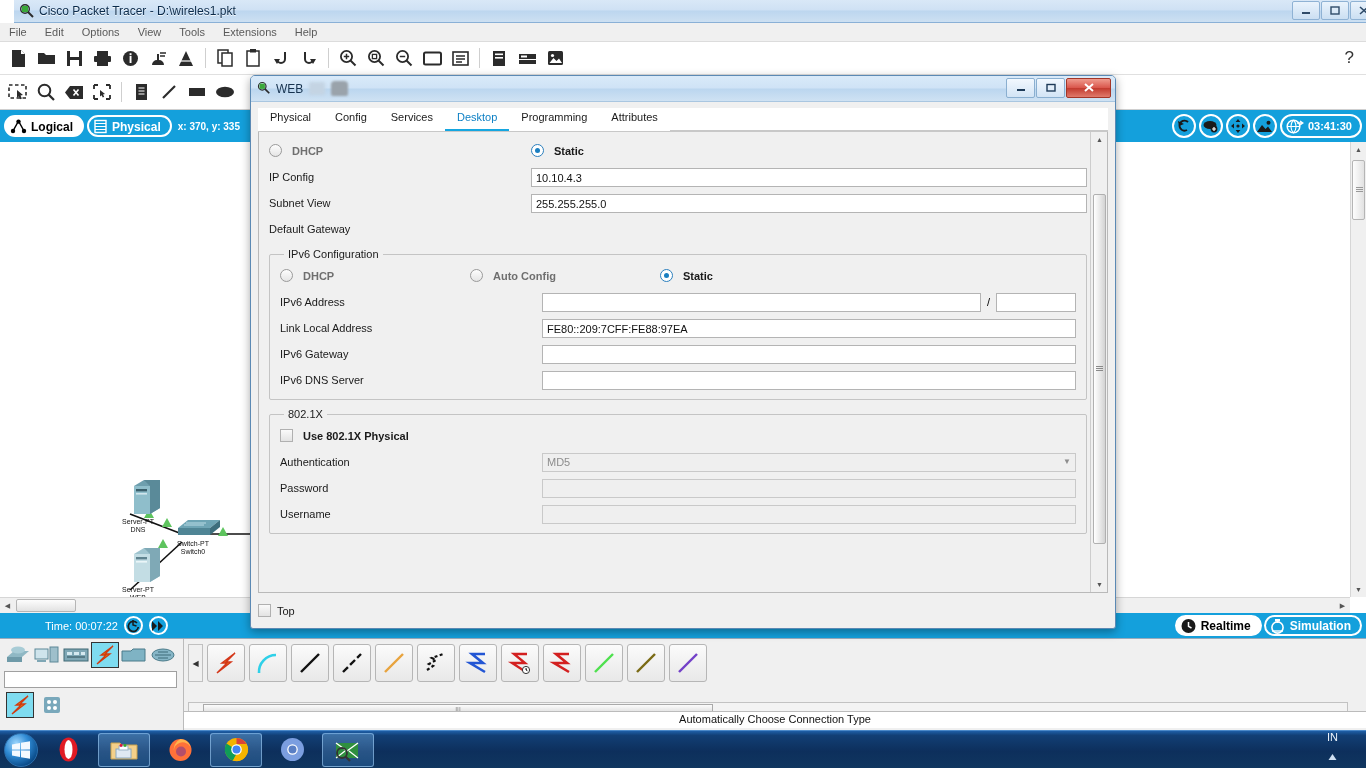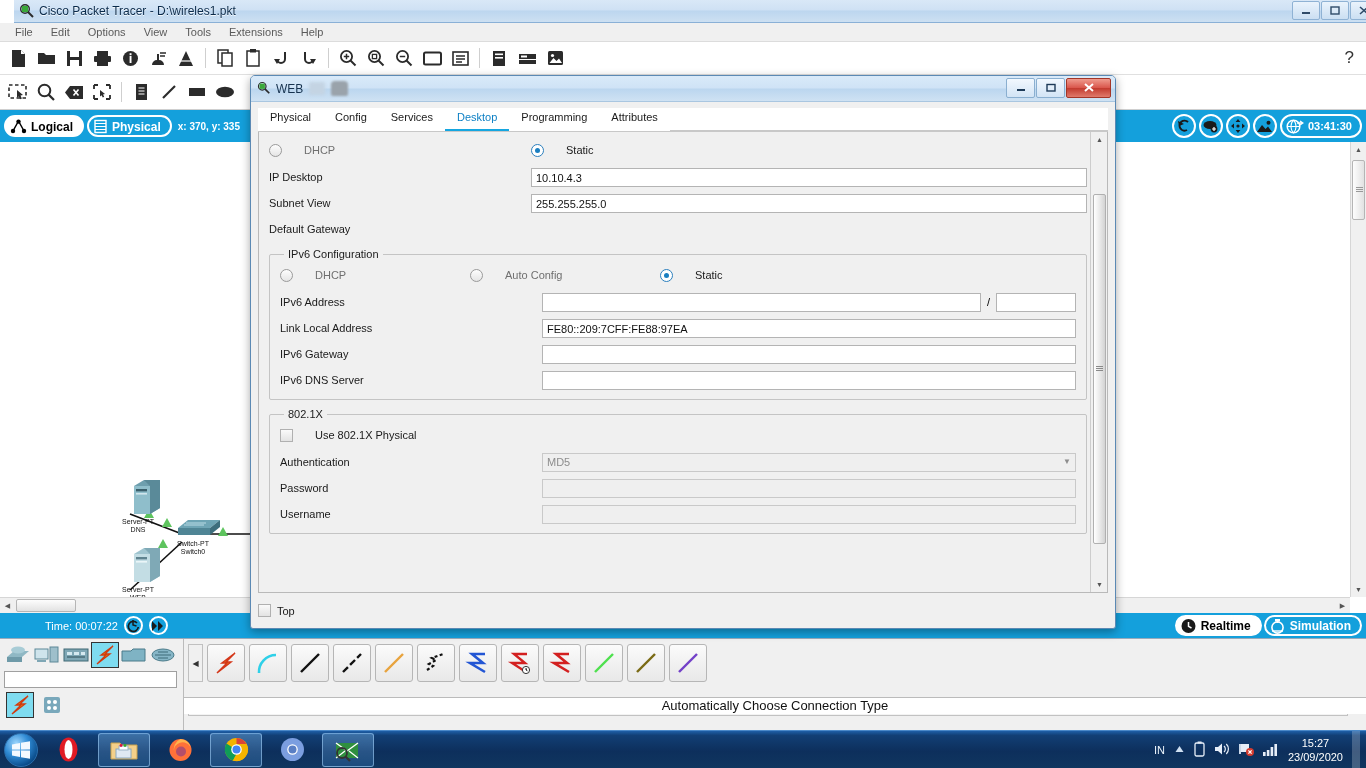--- a/index.html
+++ b/index.html
@@ -36,21 +36,21 @@
     background: linear-gradient(to bottom,#eaf3fc,#cbdff2);
     margin-left: 1px;
     display: flex; align-items: center; justify-content: center;
     color: #24405c; font-size: 11px; font-family: "Liberation Sans", sans-serif;
   }
 
   
   .menubar {
     position: absolute; top: 23px; left: 0; width: 1366px; height: 19px;
     background: #f0f0f0; border-bottom: 1px solid #dcdcdc;
-    display: flex; align-items: center; padding-left: 6px;
+    display: flex; align-items: center; padding-left: 0;
   }
   .menu-item {
     padding: 2px 9px; font-size: 11px; color: #5a5a5a; cursor: default;
   }
 
   
   .toolbar1 {
     position: absolute; top: 42px; left: 0; width: 1366px; height: 33px;
     background: #ffffff; border-bottom: 1px solid #e0e0e0;
     display: flex; align-items: center; padding-left: 4px;
@@ -181,22 +181,22 @@
   .pal-hscroll {
     position: absolute; left: 4px; bottom: 14px; width: 1160px; height: 14px;
     background: #f3f3f3; border: 1px solid #c2c2c2;
   }
   .pal-hscroll-thumb {
     position:absolute; left: 14px; top:1px; width: 510px; height: 10px;
     background: linear-gradient(to bottom,#fcfcfc,#dedede); border:1px solid #aaa;
     display:flex; align-items:center; justify-content:center; font-size:7px; color:#777;
   }
   .status-text {
-    position: absolute; bottom: 16px; left: 0; width: 100%; height: 17px;
-    text-align: center; font-size: 13px; color: #111; background: #fff;
+    position: absolute; bottom: 2px; left: 0; width: 100%; height: 17px;
+    text-align: center; font-size: 11px; color: #111; background: #fff;
     border-top: 1px solid #bbb; line-height: 15px;
   }
 
   
   .taskbar {
     position: absolute; bottom: 0; left: 0; width: 1366px; height: 38px;
     background: linear-gradient(to bottom, #1e5fa8 0%, #123f75 12%, #0d2f5c 55%, #10365f 100%);
     border-top: 1px solid #4a88c8;
     display: flex; align-items: center;
   }
@@ -207,21 +207,21 @@
     display:flex; align-items:center; justify-content:center;
   }
   .tb-app {
     width: 52px; height: 34px; margin-left: 4px; flex:none;
     display: flex; align-items: center; justify-content: center;
   }
   .tb-app.running {
     background: linear-gradient(to bottom, rgba(140,200,250,0.35), rgba(60,130,200,0.3));
     border: 1px solid rgba(170,215,255,0.55); border-radius: 3px;
   }
-  .tray { position: absolute; right: 0; top: 0; height: 38px; display: flex; align-items: center; gap: 9px; padding-right: 6px; }
+  .tray { position: absolute; right: 0; top: 0; height: 38px; display: flex; align-items: center; gap: 9px; padding-right: 6px; flex-direction: column; }
   .tray-lang { color: #e9f2fb; font-size: 11px; }
   .tray-clock { color: #ffffff; font-size: 11px; text-align: center; line-height: 14px; }
   .tray-edge { width: 8px; height: 38px; background: rgba(255,255,255,0.22); }
 
   
   .dialog {
     position: absolute; left: 250px; top: 75px; width: 866px; height: 554px;
     background: #f0f0f0;
     border: 1px solid #5b89b4;
     border-radius: 5px 5px 3px 3px;
@@ -273,21 +273,21 @@
 
   .row { display: flex; align-items: center; height: 26px; }
   .row .lbl { width: 262px; font-size: 11px; color: #1a1a1a; }
   .tfield {
     flex: 1; height: 19px; background: #ffffff; border: 1px solid #b4b4b4;
     font-size: 11px; color: #111; padding: 0 4px; line-height: 18px;
     font-family: "Liberation Sans", sans-serif;
   }
   .tfield.disabled { background: #efefef; border-color:#c9c9c9; color:#8d8d8d; }
   .radio-row { display: flex; align-items: center; height: 28px; }
-  .radio-wrap { display: flex; align-items: flex-start; gap: 22px; }
+  .radio-wrap { display: flex; align-items: flex-end; gap: 10px; font-weight: bold; }
   .radio {
     width: 13px; height: 13px; border-radius: 50%;
     border: 1px solid #9a9a9a; background: linear-gradient(to bottom,#fdfdfd,#e5e5e5);
     position: relative; flex:none;
   }
   .radio.on { border-color:#2b7fbd; background:#ffffff; }
   .radio.on::after {
     content:''; position:absolute; left:3px; top:3px; width:5px; height:5px;
     border-radius:50%; background:#1a7fc1;
   }
@@ -876,21 +876,21 @@
               <span class="radio"></span>
               <span class="radio-lbl dim">DHCP</span>
             </div>
             <div class="radio-wrap">
               <span class="radio on"></span>
               <span class="radio-lbl">Static</span>
             </div>
           </div>
 
           <div class="row">
-            <span class="lbl">IP Desktop</span>
+            <span class="lbl">IP Config</span>
             <span class="tfield">10.10.4.3</span>
           </div>
           <div class="row">
             <span class="lbl">Subnet View</span>
             <span class="tfield">255.255.255.0</span>
           </div>
           <div class="row">
             <span class="lbl">Default Gateway</span>
           </div>
 

